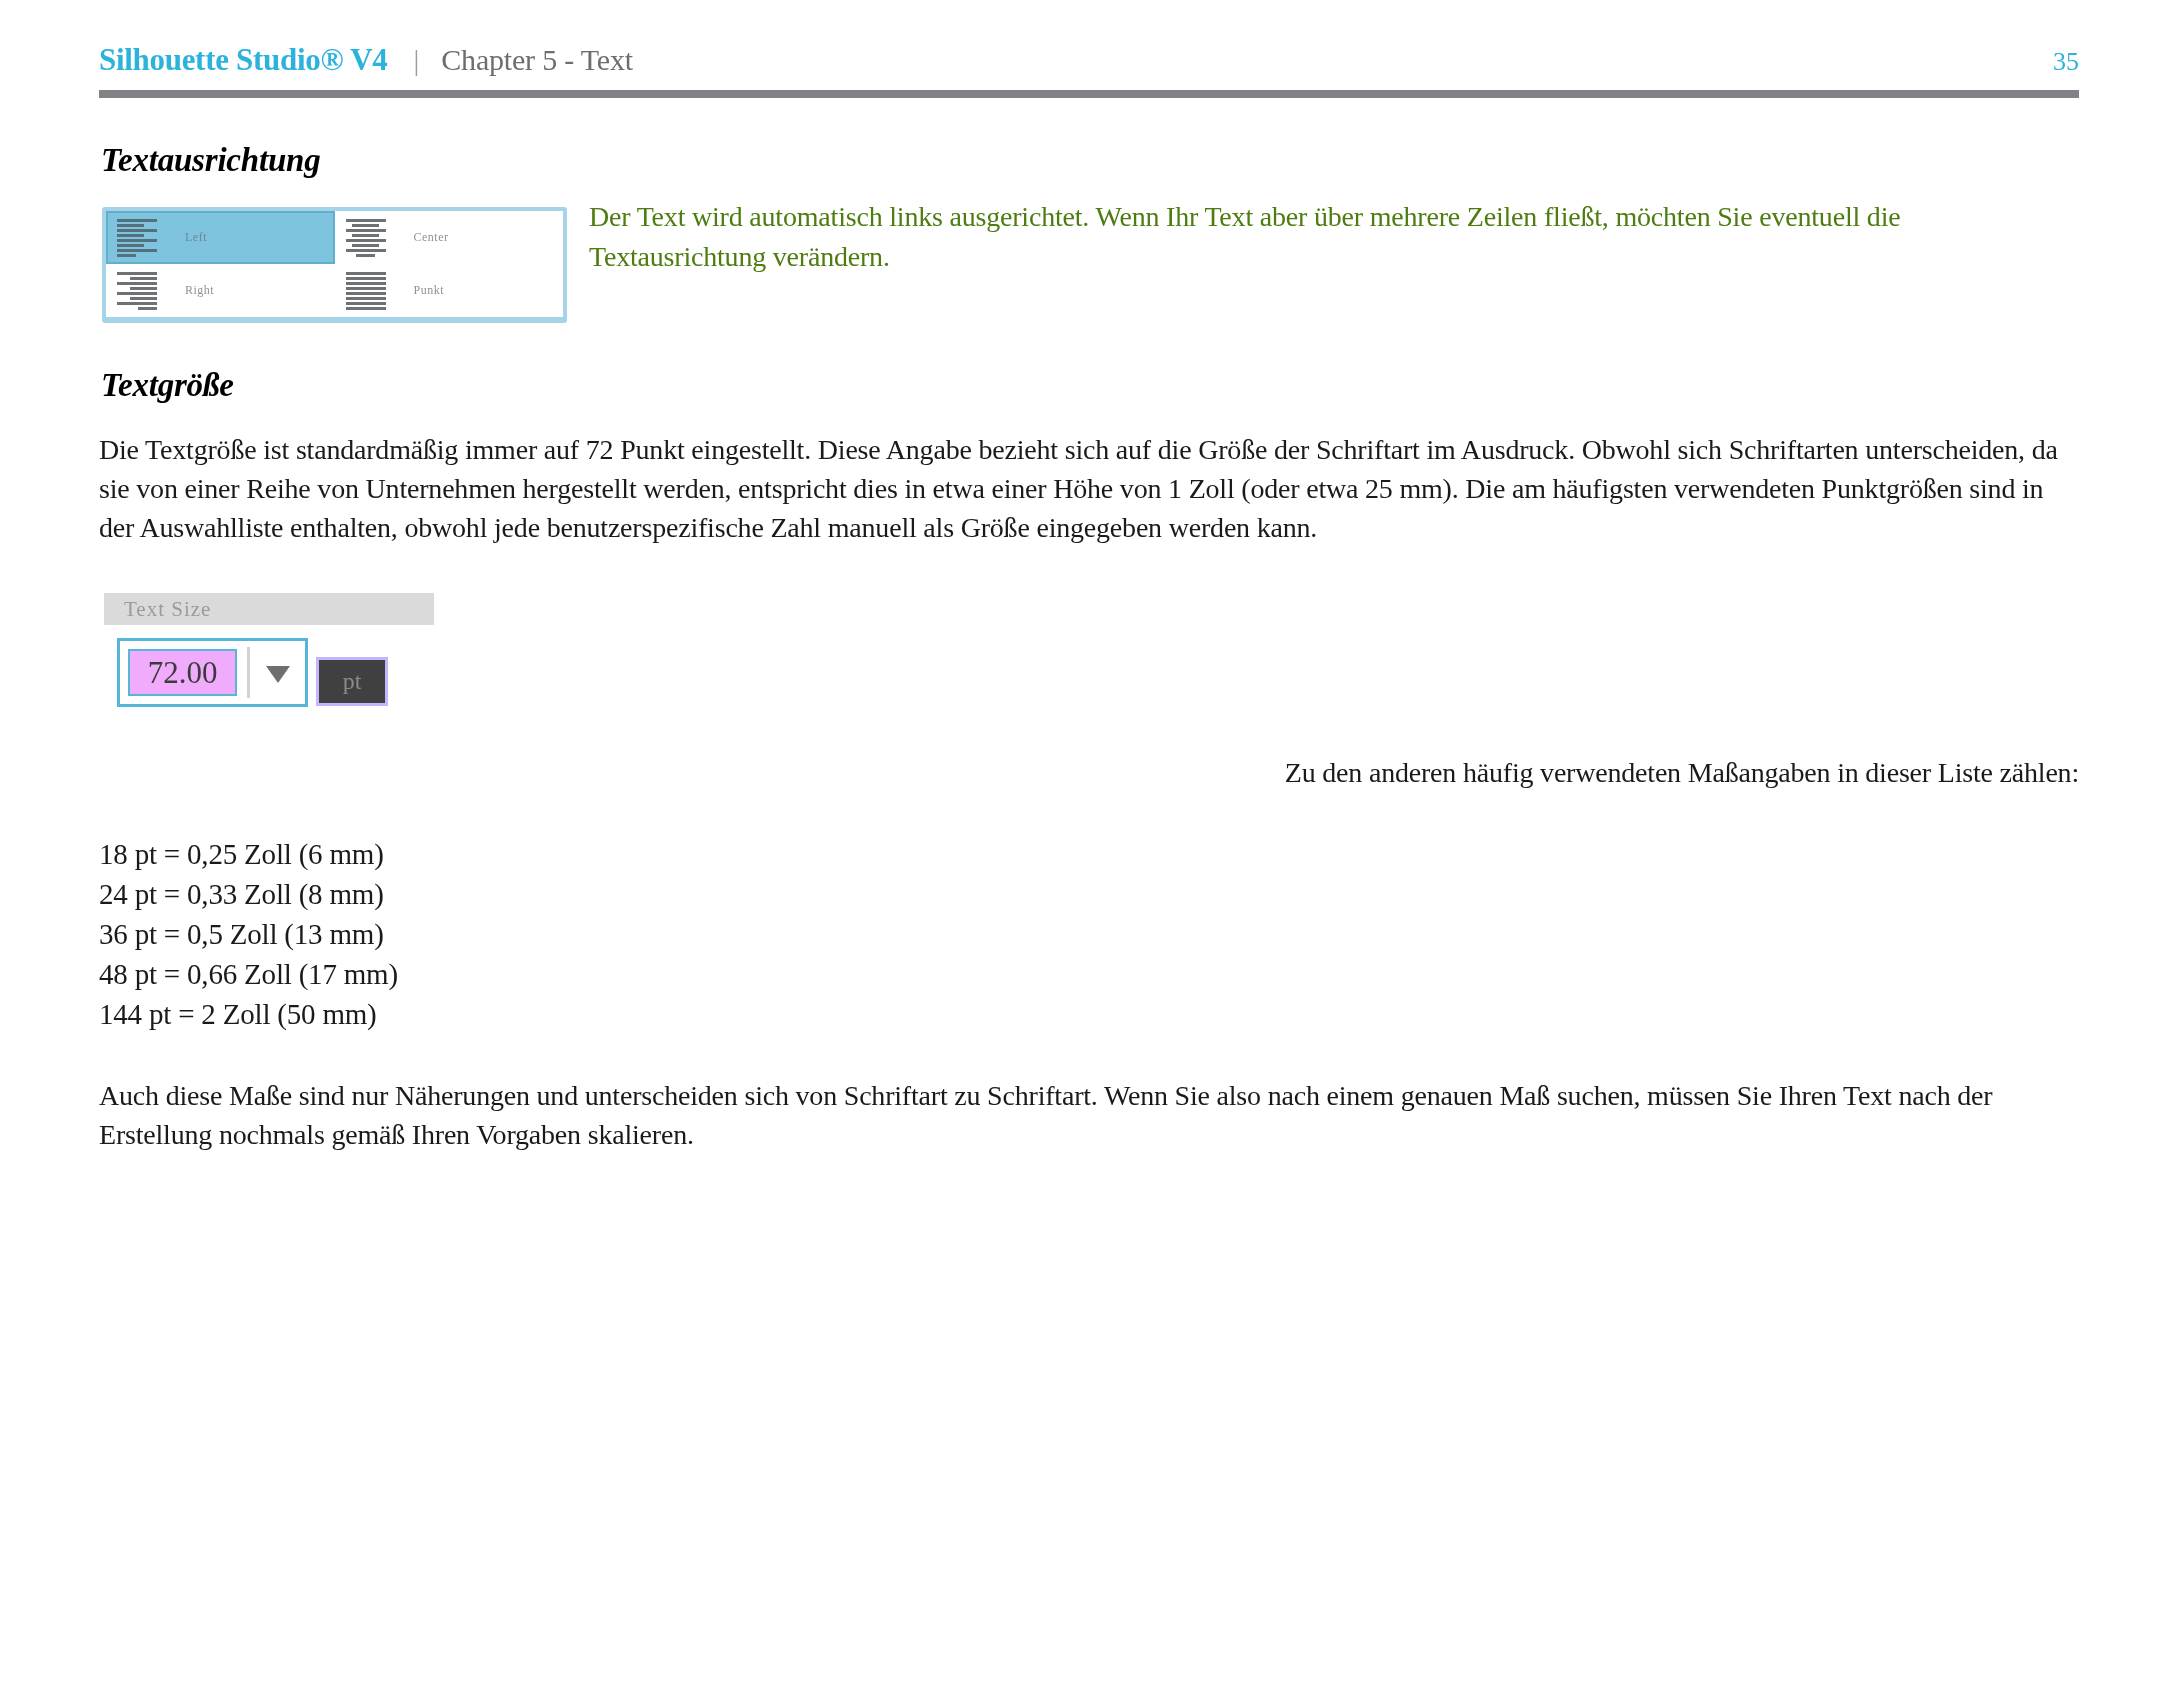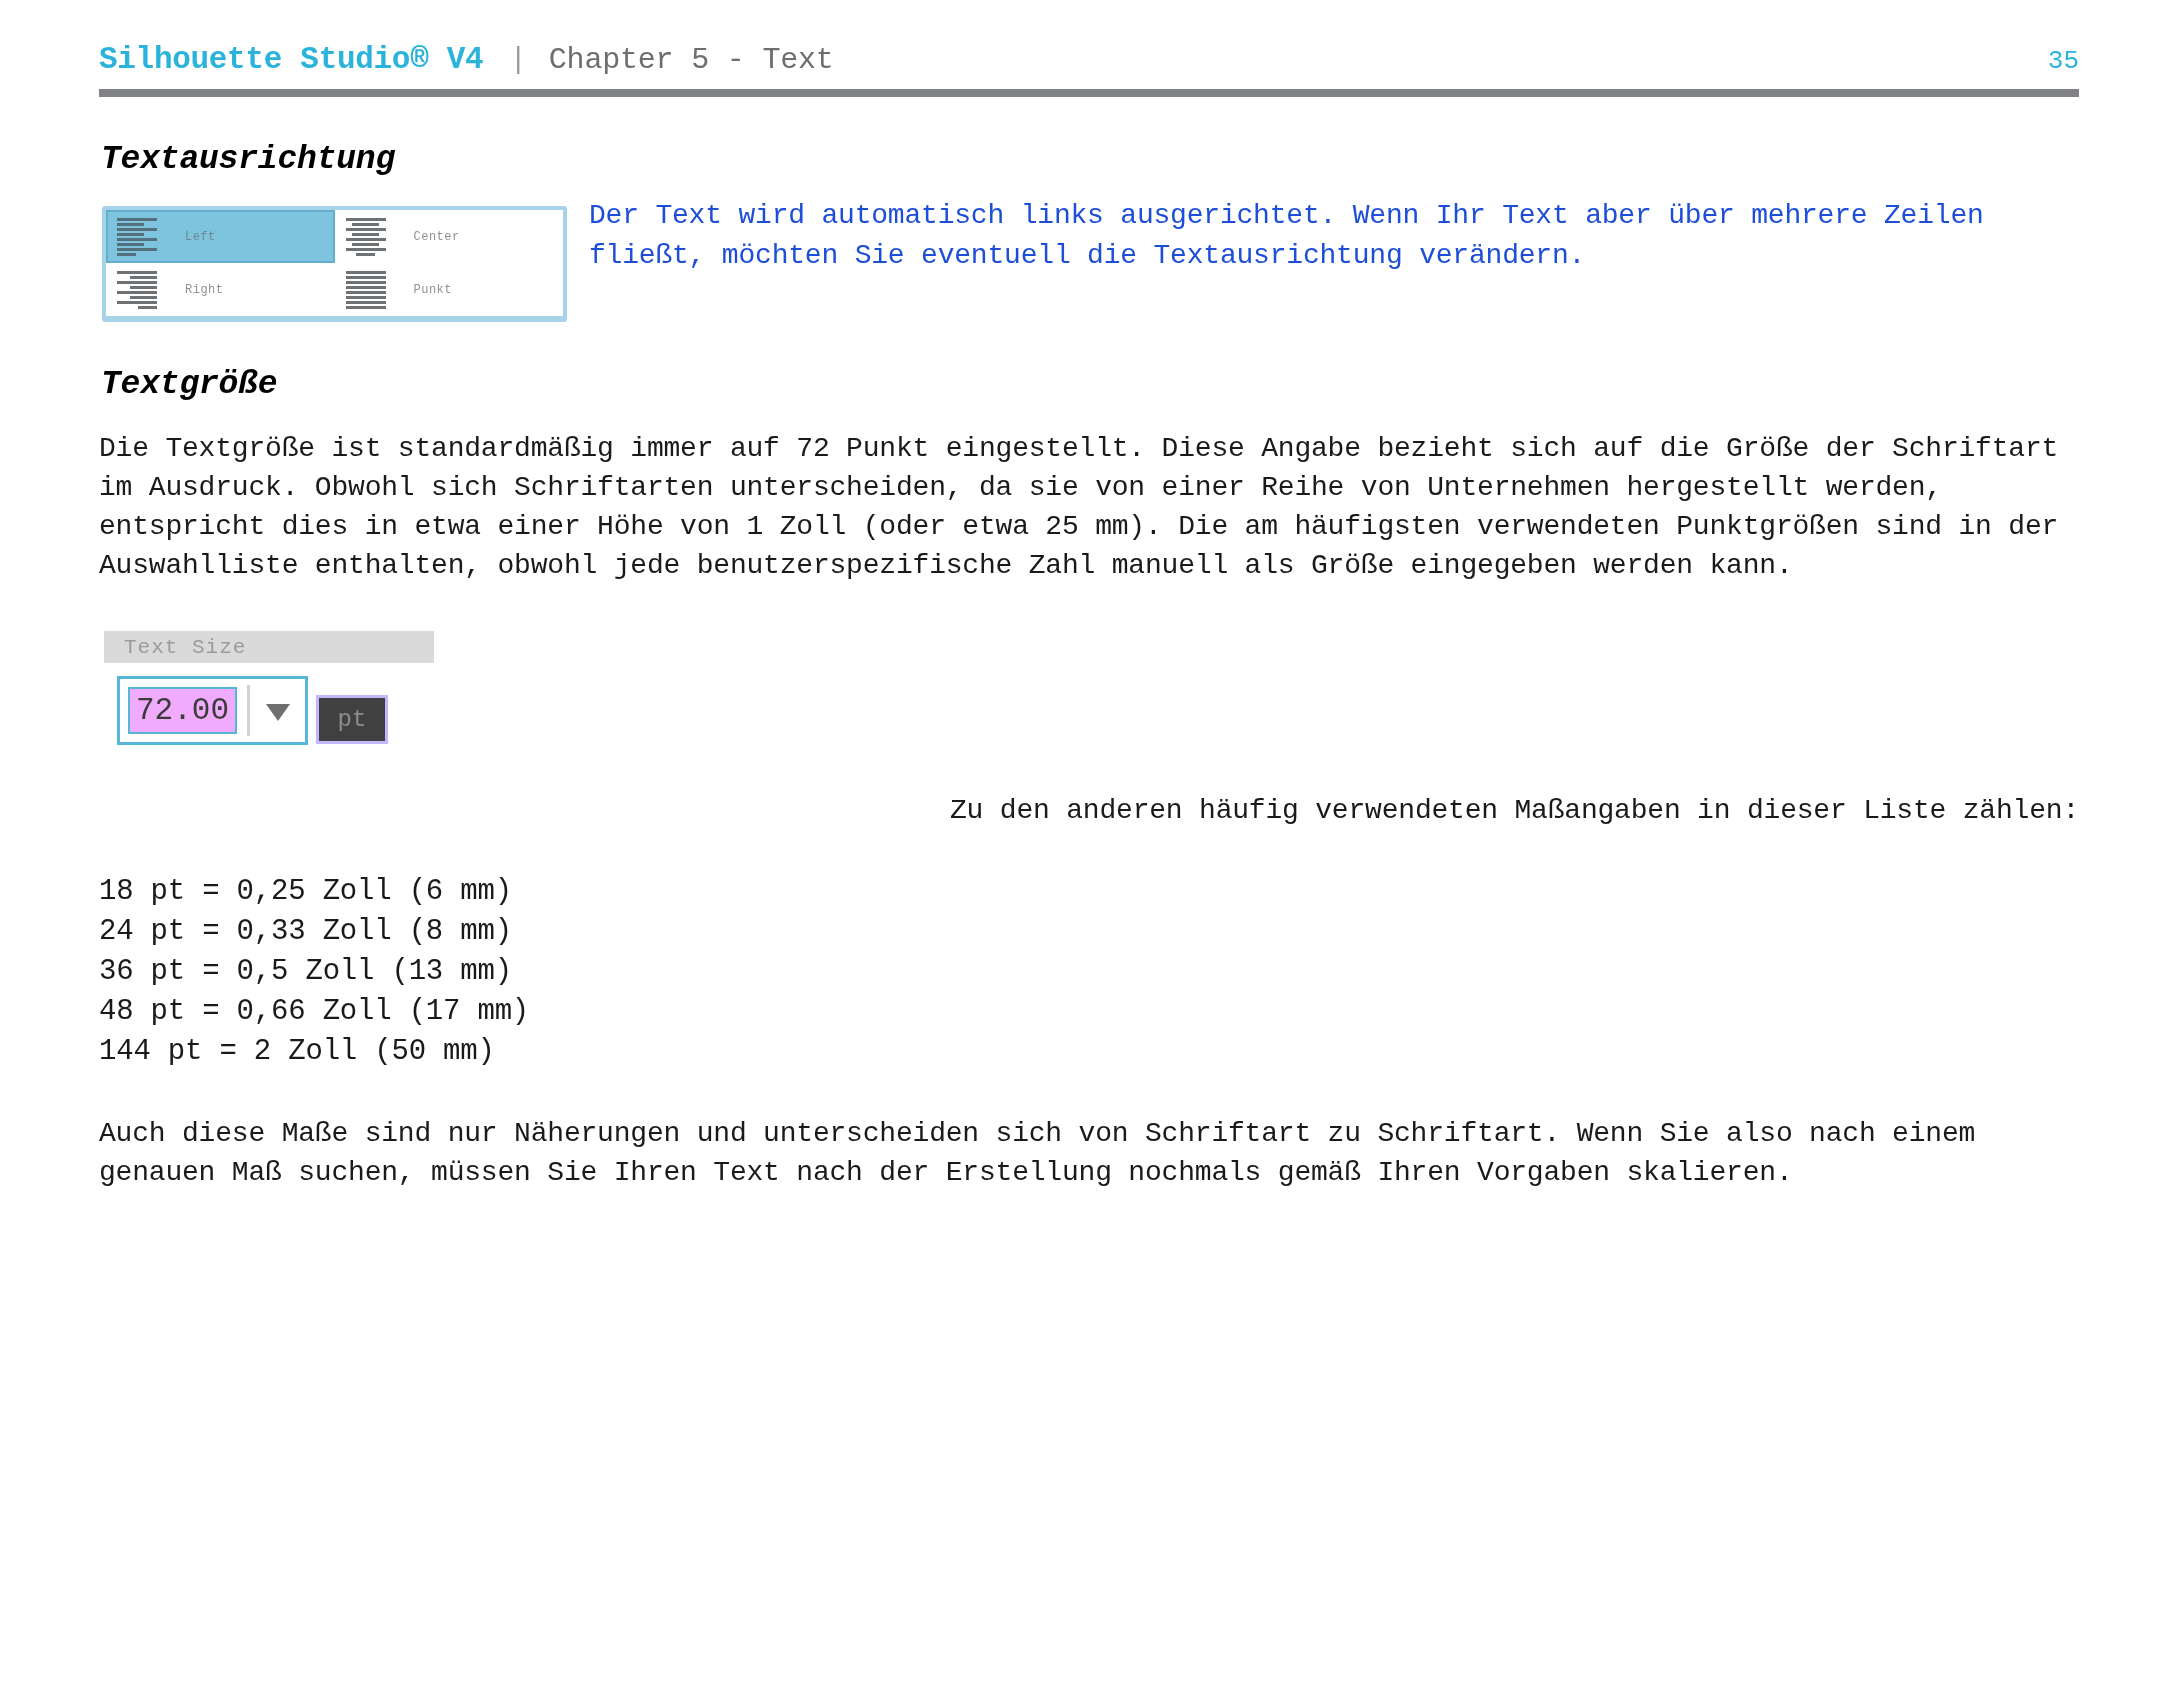--- a/index.html
+++ b/index.html
@@ -1,18 +1,18 @@
 <!DOCTYPE html>
 <html><head>
 <meta charset="utf-8">
 <style>
   html,body { margin:0; padding:0; background:#ffffff; }
   .page {
     position:relative; width:2178px; height:1682px; background:#ffffff;
-    font-family:Liberation Mono, monospace; color:#1a1a1a; overflow:hidden;
+    font-family:Liberation Serif, serif; color:#1a1a1a; overflow:hidden;
   }
 
   
   .header { margin:0 99px; padding-top:42px; display:flex; align-items:baseline; }
   .brand { font-size:31px; font-weight:bold; color:#2bb3dc; letter-spacing:-0.3px; }
   .hdr-sep { font-size:29px; color:#9a9da0; margin:0 22px 0 26px; font-weight:300; }
   .chapter { font-size:30px; color:#6d6e71; letter-spacing:-0.2px; }
   .page-num { margin-left:auto; font-size:26px; color:#2bb3dc; }
   .header-rule { margin:12px 99px 0 99px; height:8px; background:#818286; }
 
@@ -44,21 +44,21 @@
   .ic-left  { align-items:flex-start; }
   .ic-right { align-items:flex-end; }
   .ic-center{ align-items:center; }
   .ic-full  { align-items:stretch; }
   .align-icon i:nth-child(odd)  { width:100%; }
   .align-icon i:nth-child(even) { width:68%; }
   .align-icon i:nth-child(8)    { width:48%; }
   .ic-full i { width:100% !important; }
 
   .align-para { flex:1 1 auto; margin-left:22px; margin-top:-10px; font-size:28px;
-    line-height:40px; letter-spacing:-0.2px; color:#1d4ed8; }
+    line-height:40px; letter-spacing:-0.2px; color:#4d7c0f; }
 
   
   .textsize-widget { margin:46px 99px 0 104px; width:337px;text-align:center; }
   .ts-bar { width:330px; height:32px; background:#dadada; display:flex; align-items:center;
     padding-left:20px; box-sizing:border-box; }
   .ts-bar-label { font-size:21px; color:#9b9b9b; letter-spacing:1px; }
   .ts-controls { margin:13px 0 0 13px; display:flex; align-items:flex-start; }
   .ts-spinner { width:191px; height:69px; box-sizing:border-box; border:3px solid #56b6d8;
     background:#ffffff; display:flex; align-items:center; }
   .ts-value-box { margin-left:8px; width:109px; height:47px; box-sizing:border-box;

